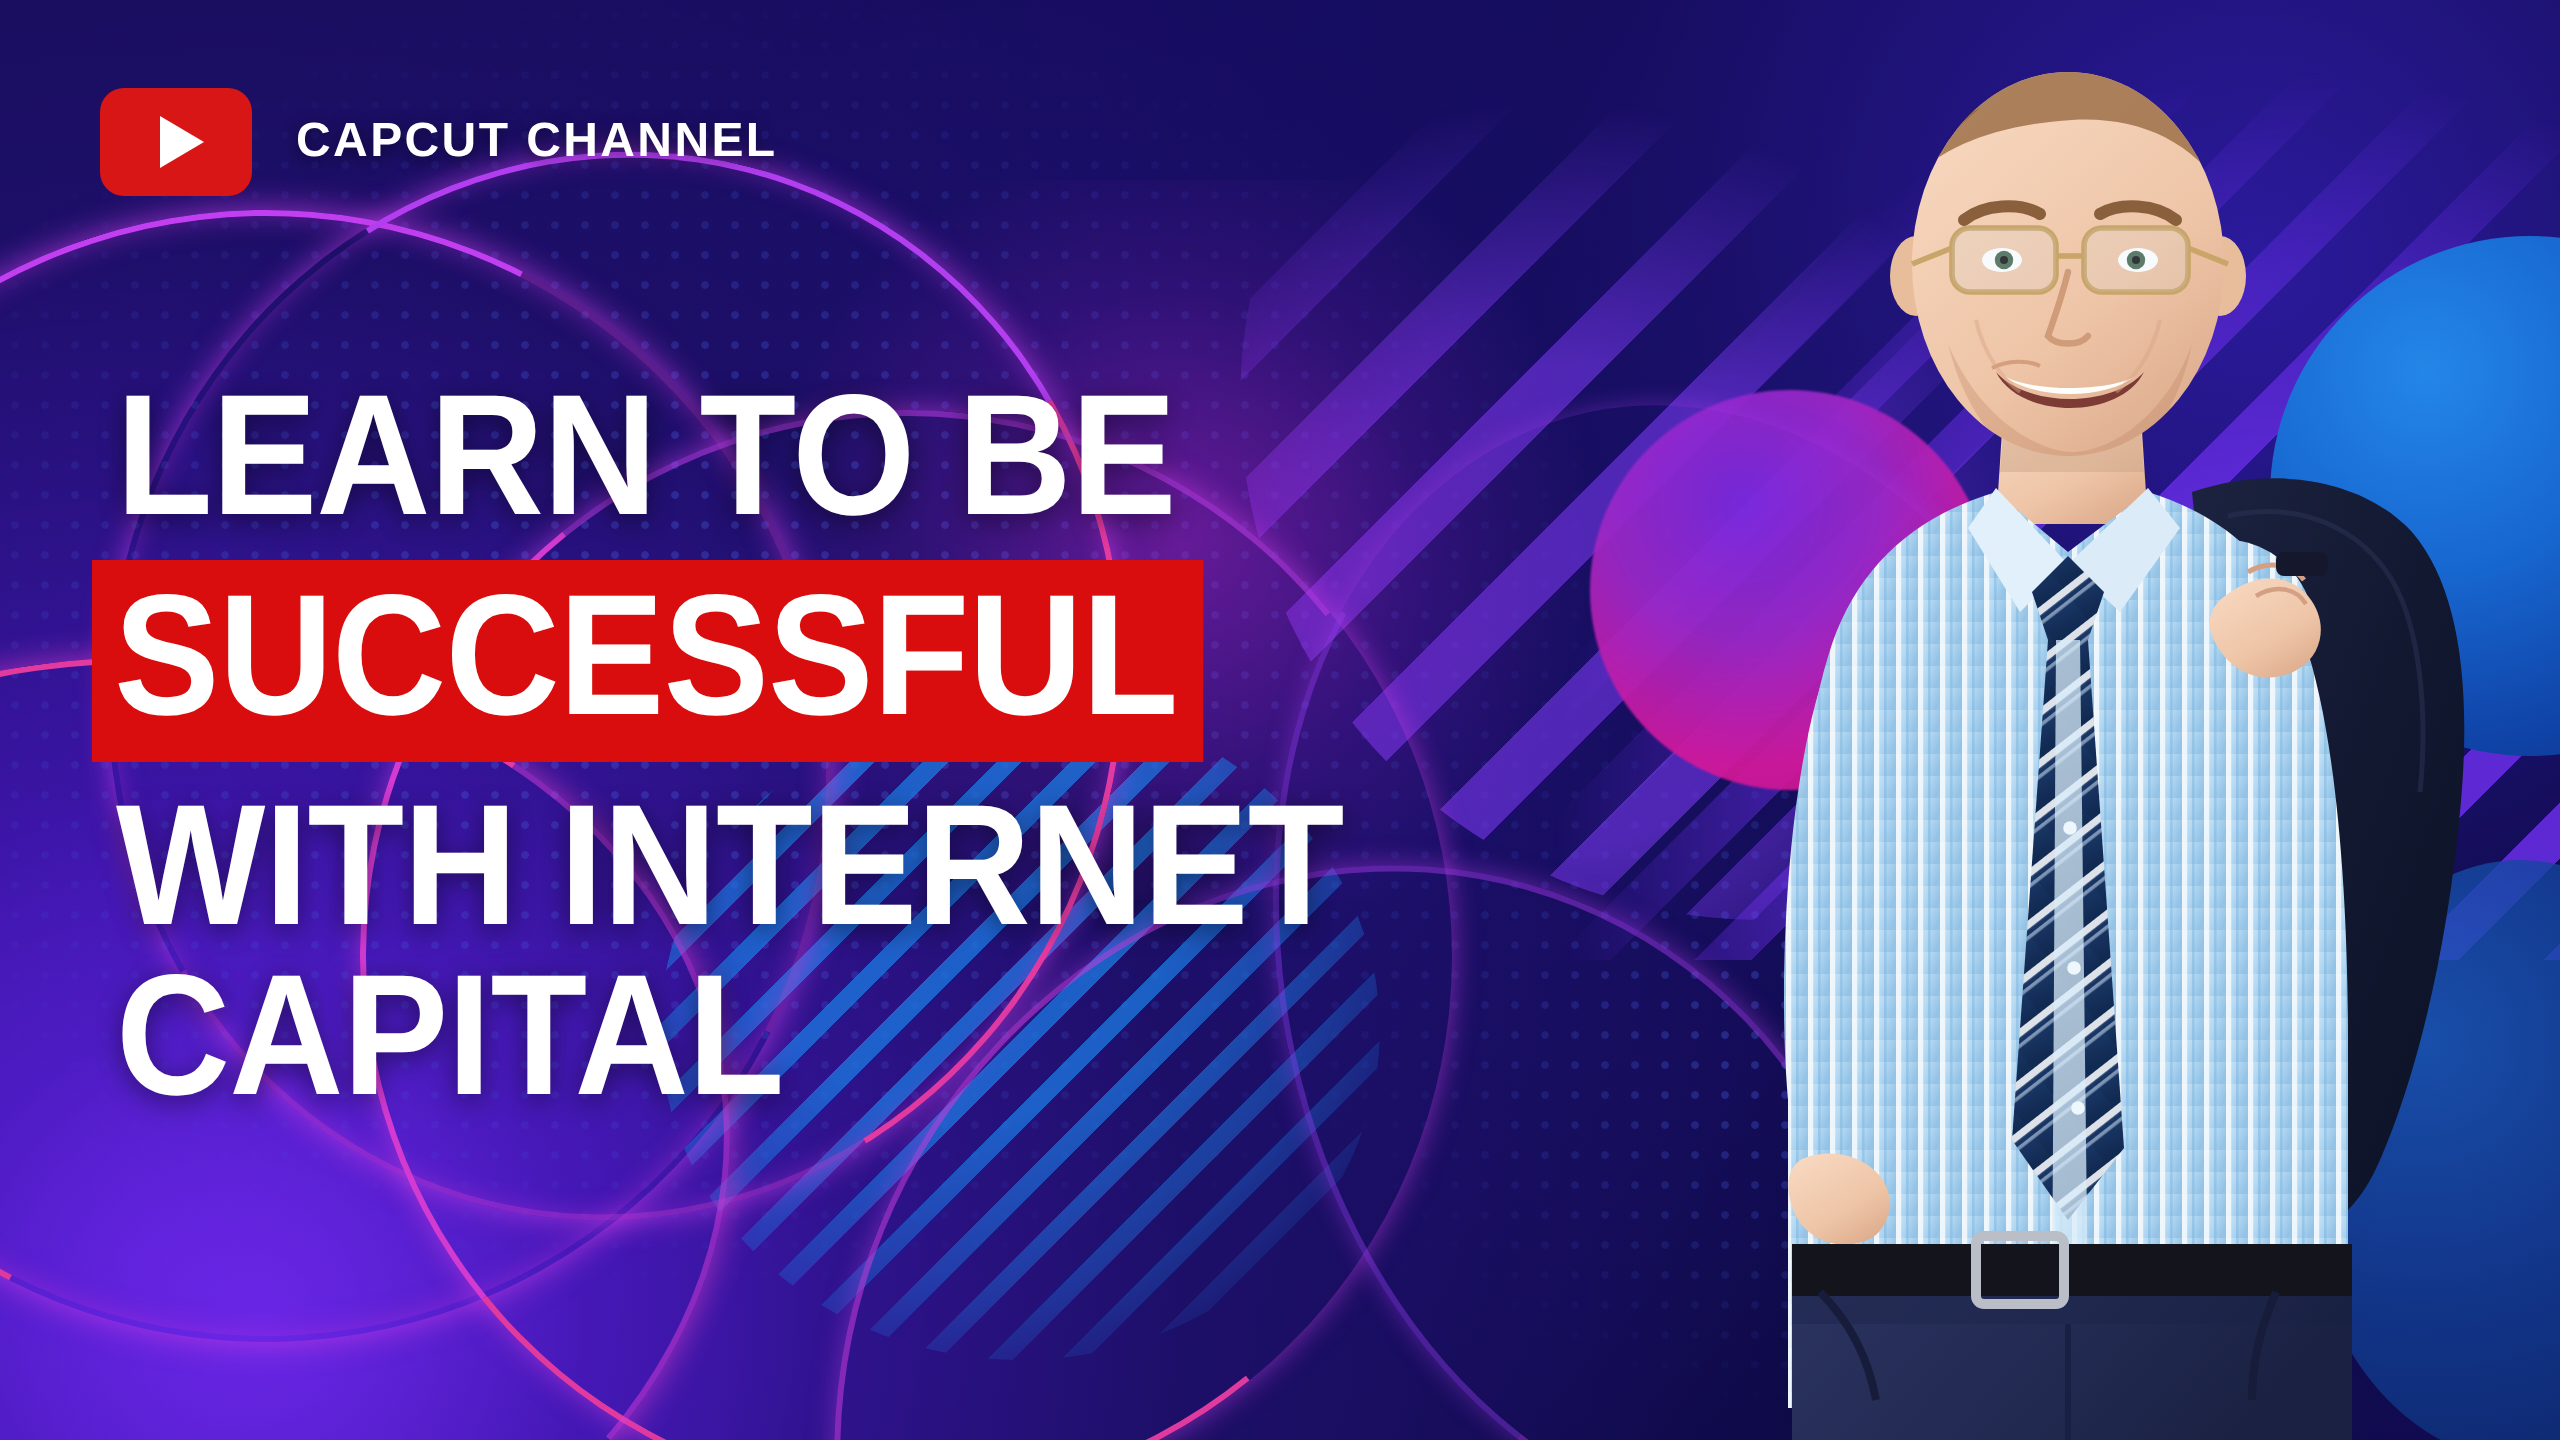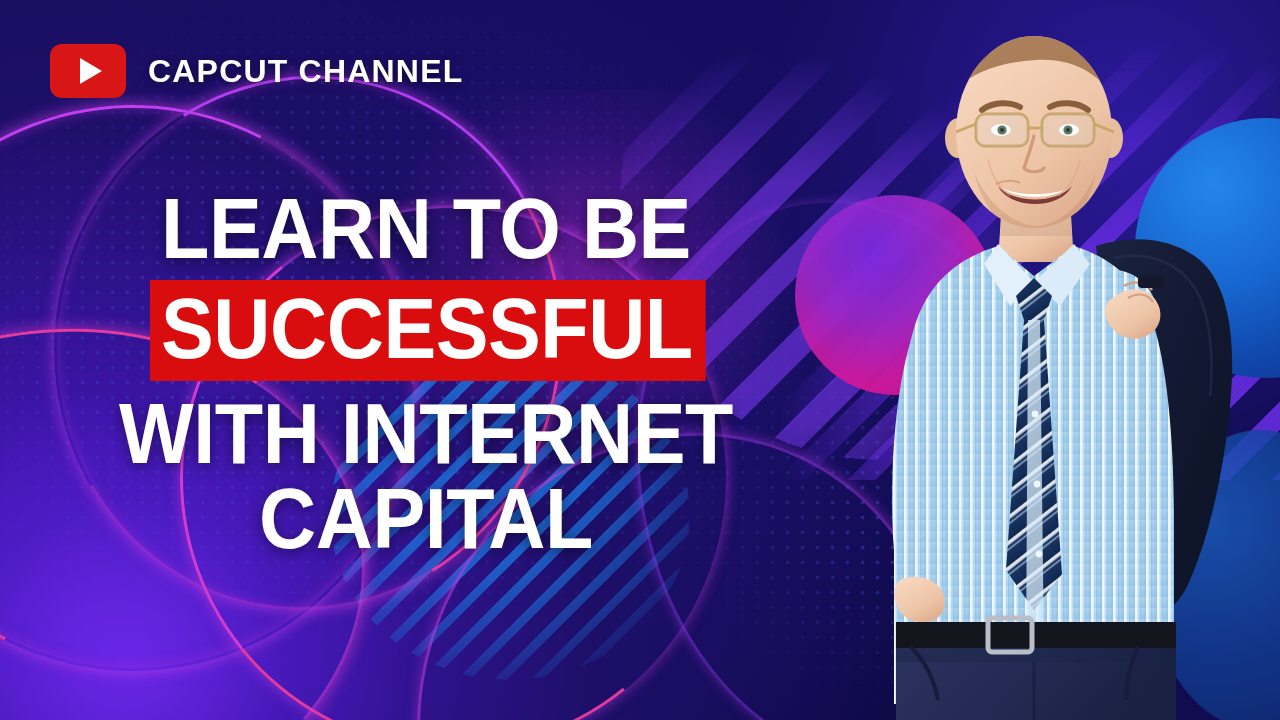--- a/index.html
+++ b/index.html
@@ -176,33 +176,32 @@
   }
   .yt-triangle {
     width: 0; height: 0;
     border-left: 22px solid #fff;
     border-top: 13px solid transparent;
     border-bottom: 13px solid transparent;
     margin-left: 5px;
   }
   .channel-name {
     color: #fff;
-    font-size: 32px;
+    font-size: 24px;
     font-weight: 700;
     letter-spacing: 1.2px;
     text-shadow: 0 2px 8px rgba(0,0,0,0.5);
   }
 
   
   .headline {
     position: absolute;
     left: 58px; top: 186px;
     z-index: 30;
     width: 800px;
-    text-align: center;
   }
   .h-line {
     color: #fff;
     font-size: 86px;
     font-weight: 700;
     line-height: 0.99;
     letter-spacing: -0.5px;
     text-transform: uppercase;
     transform: scaleX(0.92);
     transform-origin: left center;

